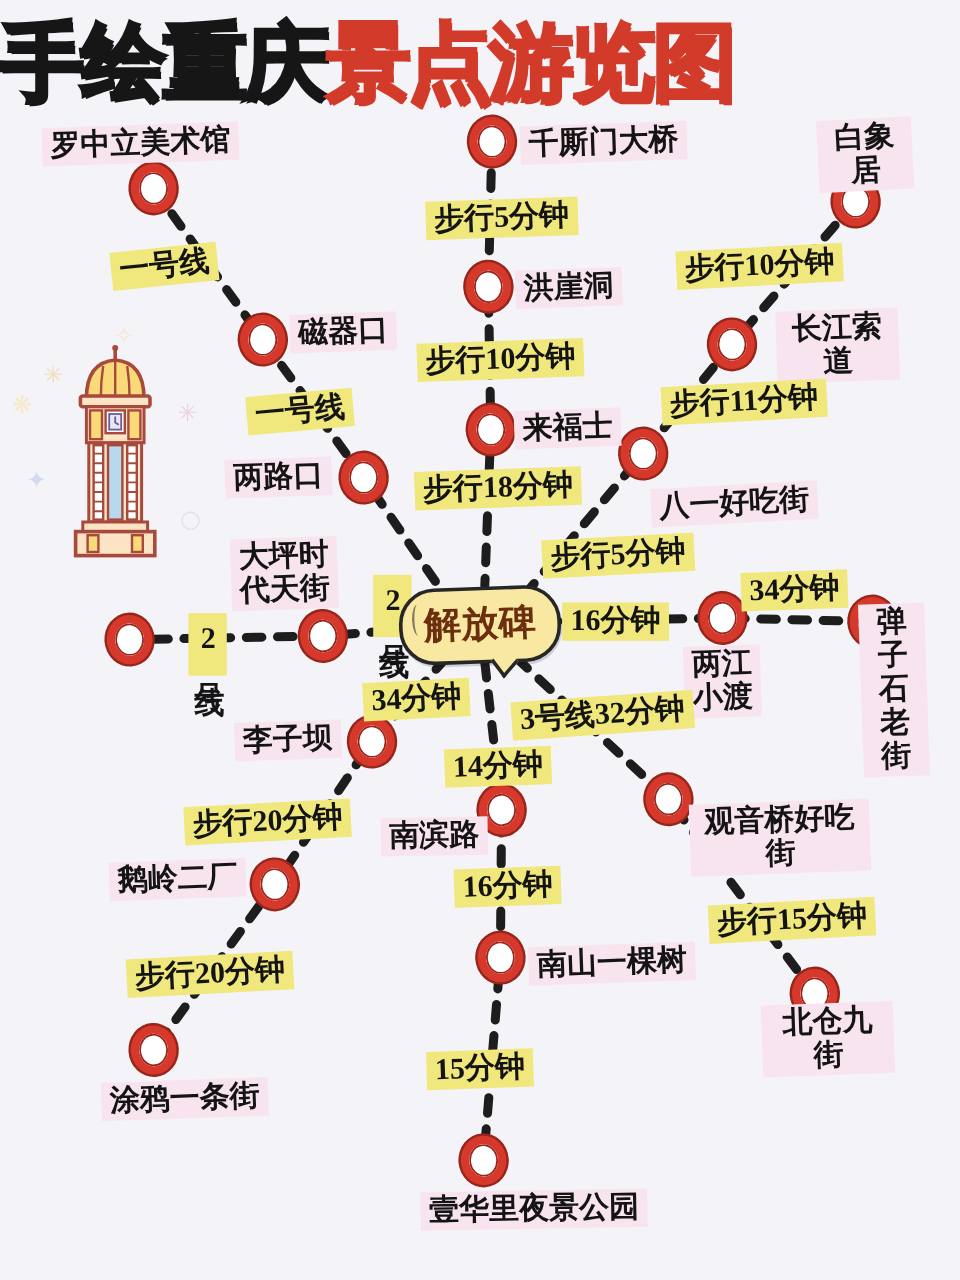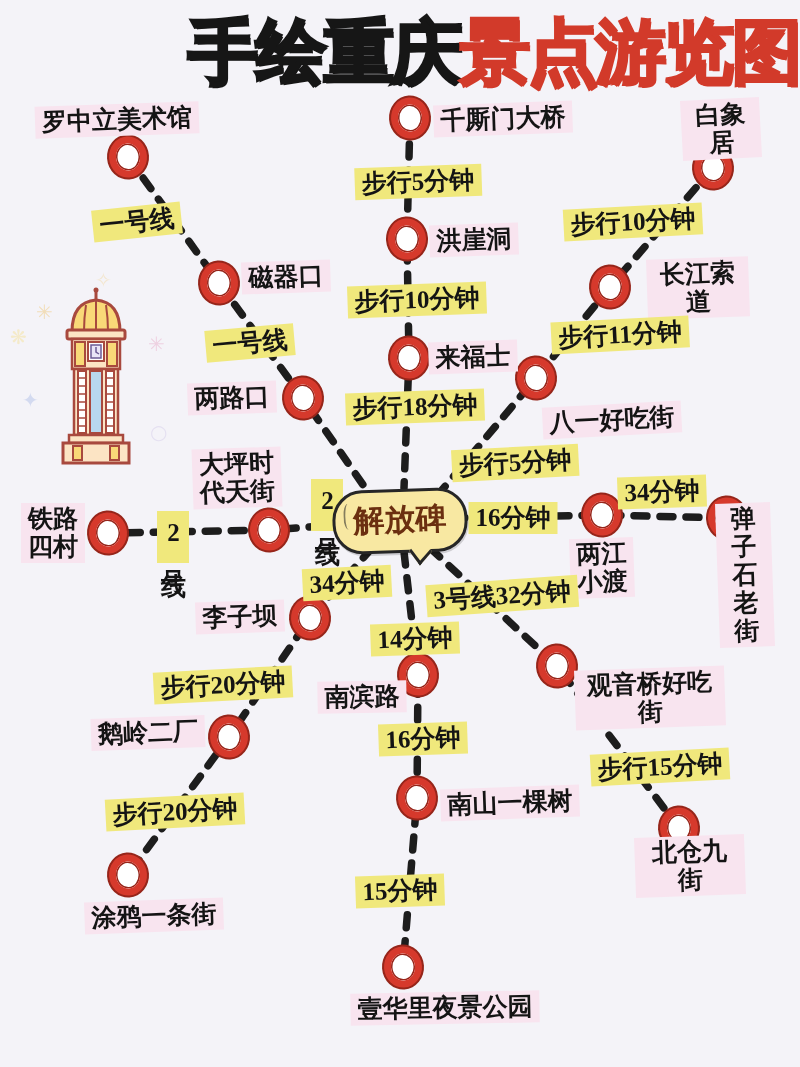--- a/index.html
+++ b/index.html
@@ -4,21 +4,21 @@
 <style>
   html,body{margin:0;padding:0;}
   body{
     width:800px;height:1067px;position:relative;overflow:hidden;
     background:var(--bg,#f4f3f8);
     font-family:"Liberation Serif",serif;
   }
   #map{position:absolute;inset:0;}
   
   header{
-    position:absolute;top:14px;left:0;width:800px;text-align:right;
+    position:absolute;top:14px;left:0;width:800px;text-align:left;
     font-family:"Liberation Sans",sans-serif;font-weight:900;font-size:70px;line-height:1.1;
     letter-spacing:-2px;white-space:nowrap;z-index:6;
   }
   .t-black{color:var(--title-black);-webkit-text-stroke:3px var(--title-black);text-shadow:2px 2px 0 var(--title-black);}
   .t-red{color:var(--title-red);-webkit-text-stroke:3px var(--title-red);text-shadow:2px 2px 0 var(--title-red);}
   
   #lines{position:absolute;left:0;top:0;z-index:1;}
   #lines polyline{fill:none;stroke:var(--line);stroke-width:7.5;stroke-dasharray:13 13;stroke-linecap:round;}
   
   .node{
@@ -132,22 +132,20 @@
     <div class="lbl place" style="left: 286px; top: 277px; --r: -2deg;">磁器口</div>
     <div class="lbl place" style="left: 232px; top: 398px; --r: -2deg;">两路口</div>
     <div class="lbl place" style="left: 503px; top: 119px; --r: -2deg;">千厮门大桥</div>
     <div class="lbl place" style="left: 474px; top: 240px; --r: -2deg;">洪崖洞</div>
     <div class="lbl place" style="left: 473px; top: 357px; --r: -2deg;">来福士</div>
     <div class="lbl place" style="left: 721px; top: 129px; --r: -3deg;">白象居</div>
     <div class="lbl place" style="left: 698px; top: 288px; --r: -2deg;">长江索道</div>
     <div class="lbl place" style="left: 612px; top: 420px; --r: -3deg;">八一好吃街</div>
     <div class="lbl place" style="left: 237px; top: 478px; --r: -2deg;">大坪时
 代天街</div>
-    <div class="lbl place" style="left: 53px; top: 533px;">铁路
-四村</div>
     <div class="lbl place" style="left: 602px; top: 568px; --r: -2deg;">两江
 小渡</div>
     <div class="lbl place" style="left: 745px; top: 575px; --r: -2deg;">弹子石
 老街</div>
     <div class="lbl place" style="left: 240px; top: 617px; --r: -2deg;">李子坝</div>
     <div class="lbl place" style="left: 362px; top: 697px; --r: -1deg;">南滨路</div>
     <div class="lbl place" style="left: 650px; top: 698px; --r: -2deg;">观音桥好吃街</div>
     <div class="lbl place" style="left: 148px; top: 733px; --r: -2deg;">鹅岭二厂</div>
     <div class="lbl place" style="left: 510px; top: 803px; --r: -2deg;">南山一棵树</div>
     <div class="lbl place" style="left: 690px; top: 866px; --r: -2deg;">北仓九街</div>

